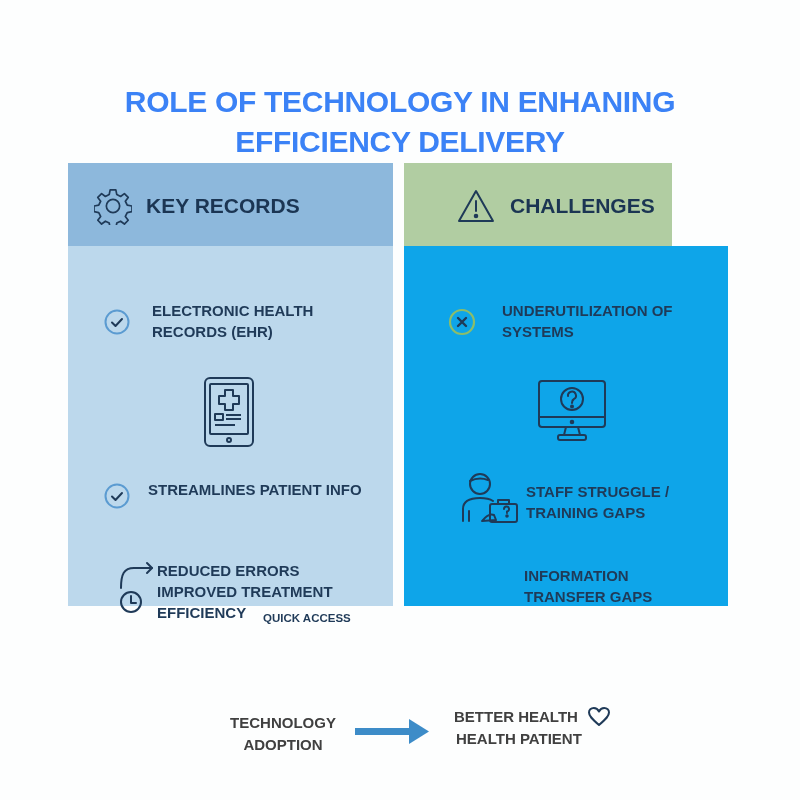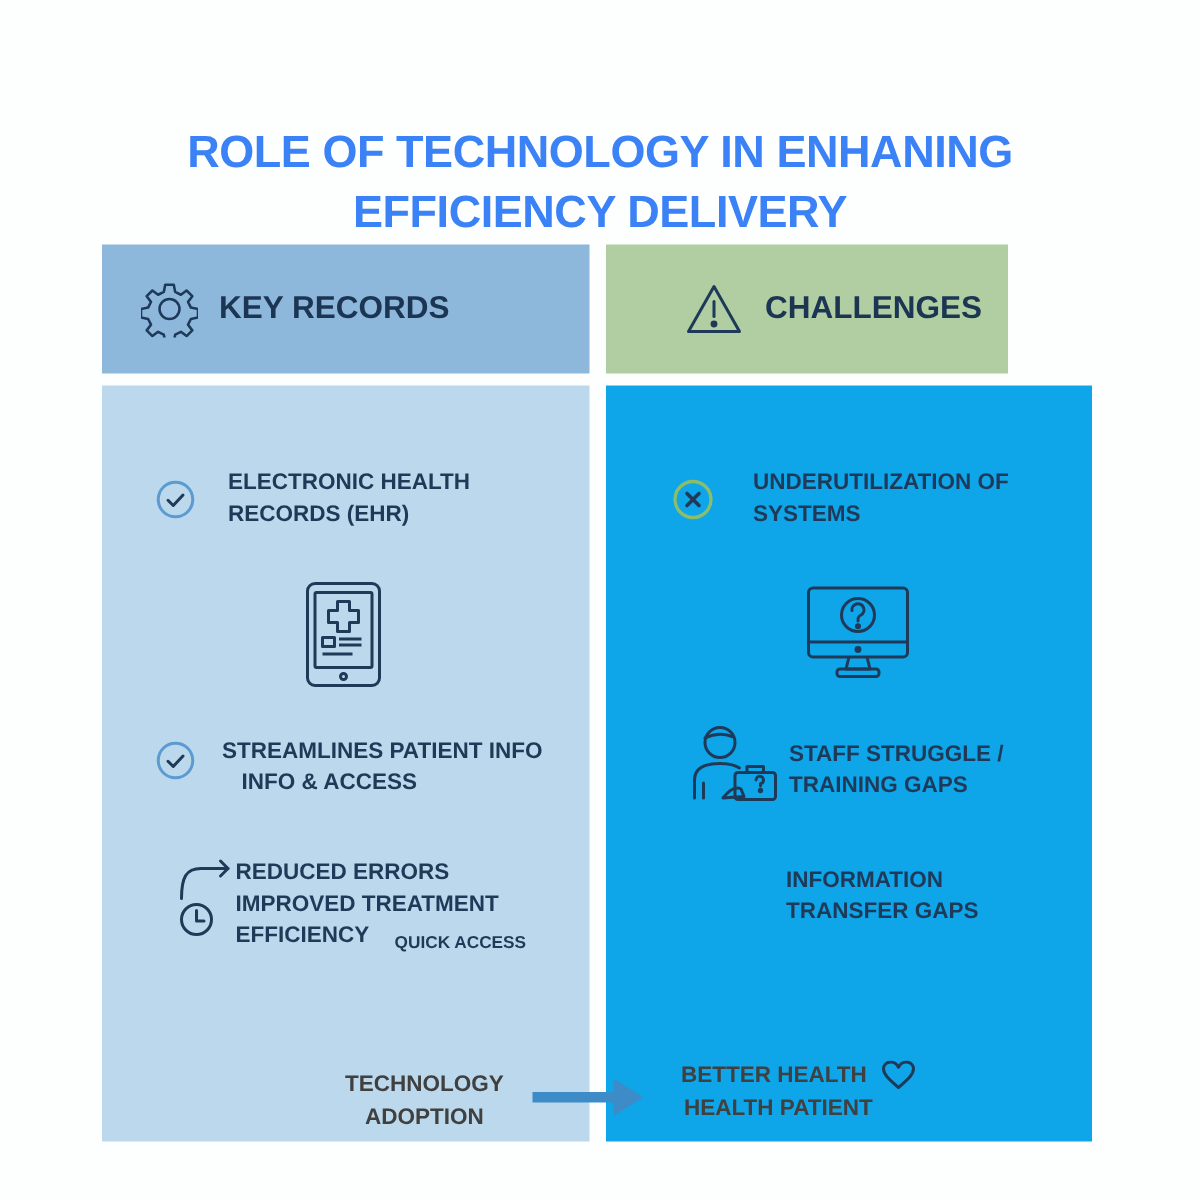--- a/index.html
+++ b/index.html
@@ -14,21 +14,21 @@
   }
   .title span { display: block; }
   .head {
     position: absolute; top: 163px; height: 86px; display: flex; align-items: center;
     font-weight: bold; font-size: 21px; color: #1b3553;
   }
   .head.blue { left: 68px; width: 325px; background: #8db8dc; }
   .head.green { left: 404px; width: 268px; background: #b1cda2; }
   .head.blue .hicon { margin-left: 26px; margin-right: 14px; }
   .head.green .hicon { margin-left: 52px; margin-right: 14px; }
-  .panel { position: absolute; top: 257px; height: 504px; }
+  .panel { position: absolute; top: 246px; height: 360px; }
   .panel.blue { left: 68px; width: 325px; background: #bcd8ec; }
   .panel.green { left: 404px; width: 324px; background: #0ea5e9; }
   .abs { position: absolute; }
   .txt { font-weight: bold; font-size: 15px; line-height: 21px; color: #1f3a58; text-transform: uppercase; }
   .small { font-weight: bold; font-size: 11.5px; color: #1f3a58; }
   svg { display: block; }
   .foot { font-weight: bold; font-size: 15px; line-height: 22px; color: #404040; }
 </style>
 </head>
 <body>
@@ -86,21 +86,20 @@
   </div>
 
   <div class="abs" style="left:36px; top:237px;">
     <svg width="26" height="26" viewBox="0 0 26 26" fill="none">
       <circle cx="13" cy="13" r="11.5" stroke="#5b9bd1" stroke-width="2"></circle>
       <path d="M8 13.5 L11.5 17 L18 10" stroke="#1f3a58" stroke-width="2" stroke-linecap="round" stroke-linejoin="round"></path>
     </svg>
   </div>
   <div class="abs txt" style="left:80px; top:233px;">
     <div>STREAMLINES PATIENT INFO</div>
-    <div style="padding-left:13px;">INFO &amp; ACCESS</div>
   </div>
 
   <div class="abs" style="left:50px; top:314px;">
     <svg width="40" height="58" viewBox="0 0 40 58" fill="none" stroke="#1f3a58" stroke-width="2" stroke-linecap="round" stroke-linejoin="round">
       <path d="M3 28 C3 14 6 8 16 8 H34"></path>
       <path d="M29 3 L34 8 L29 13"></path>
       <circle cx="13" cy="42" r="10"></circle>
       <path d="M13 36 V43 H18"></path>
     </svg>
   </div>

